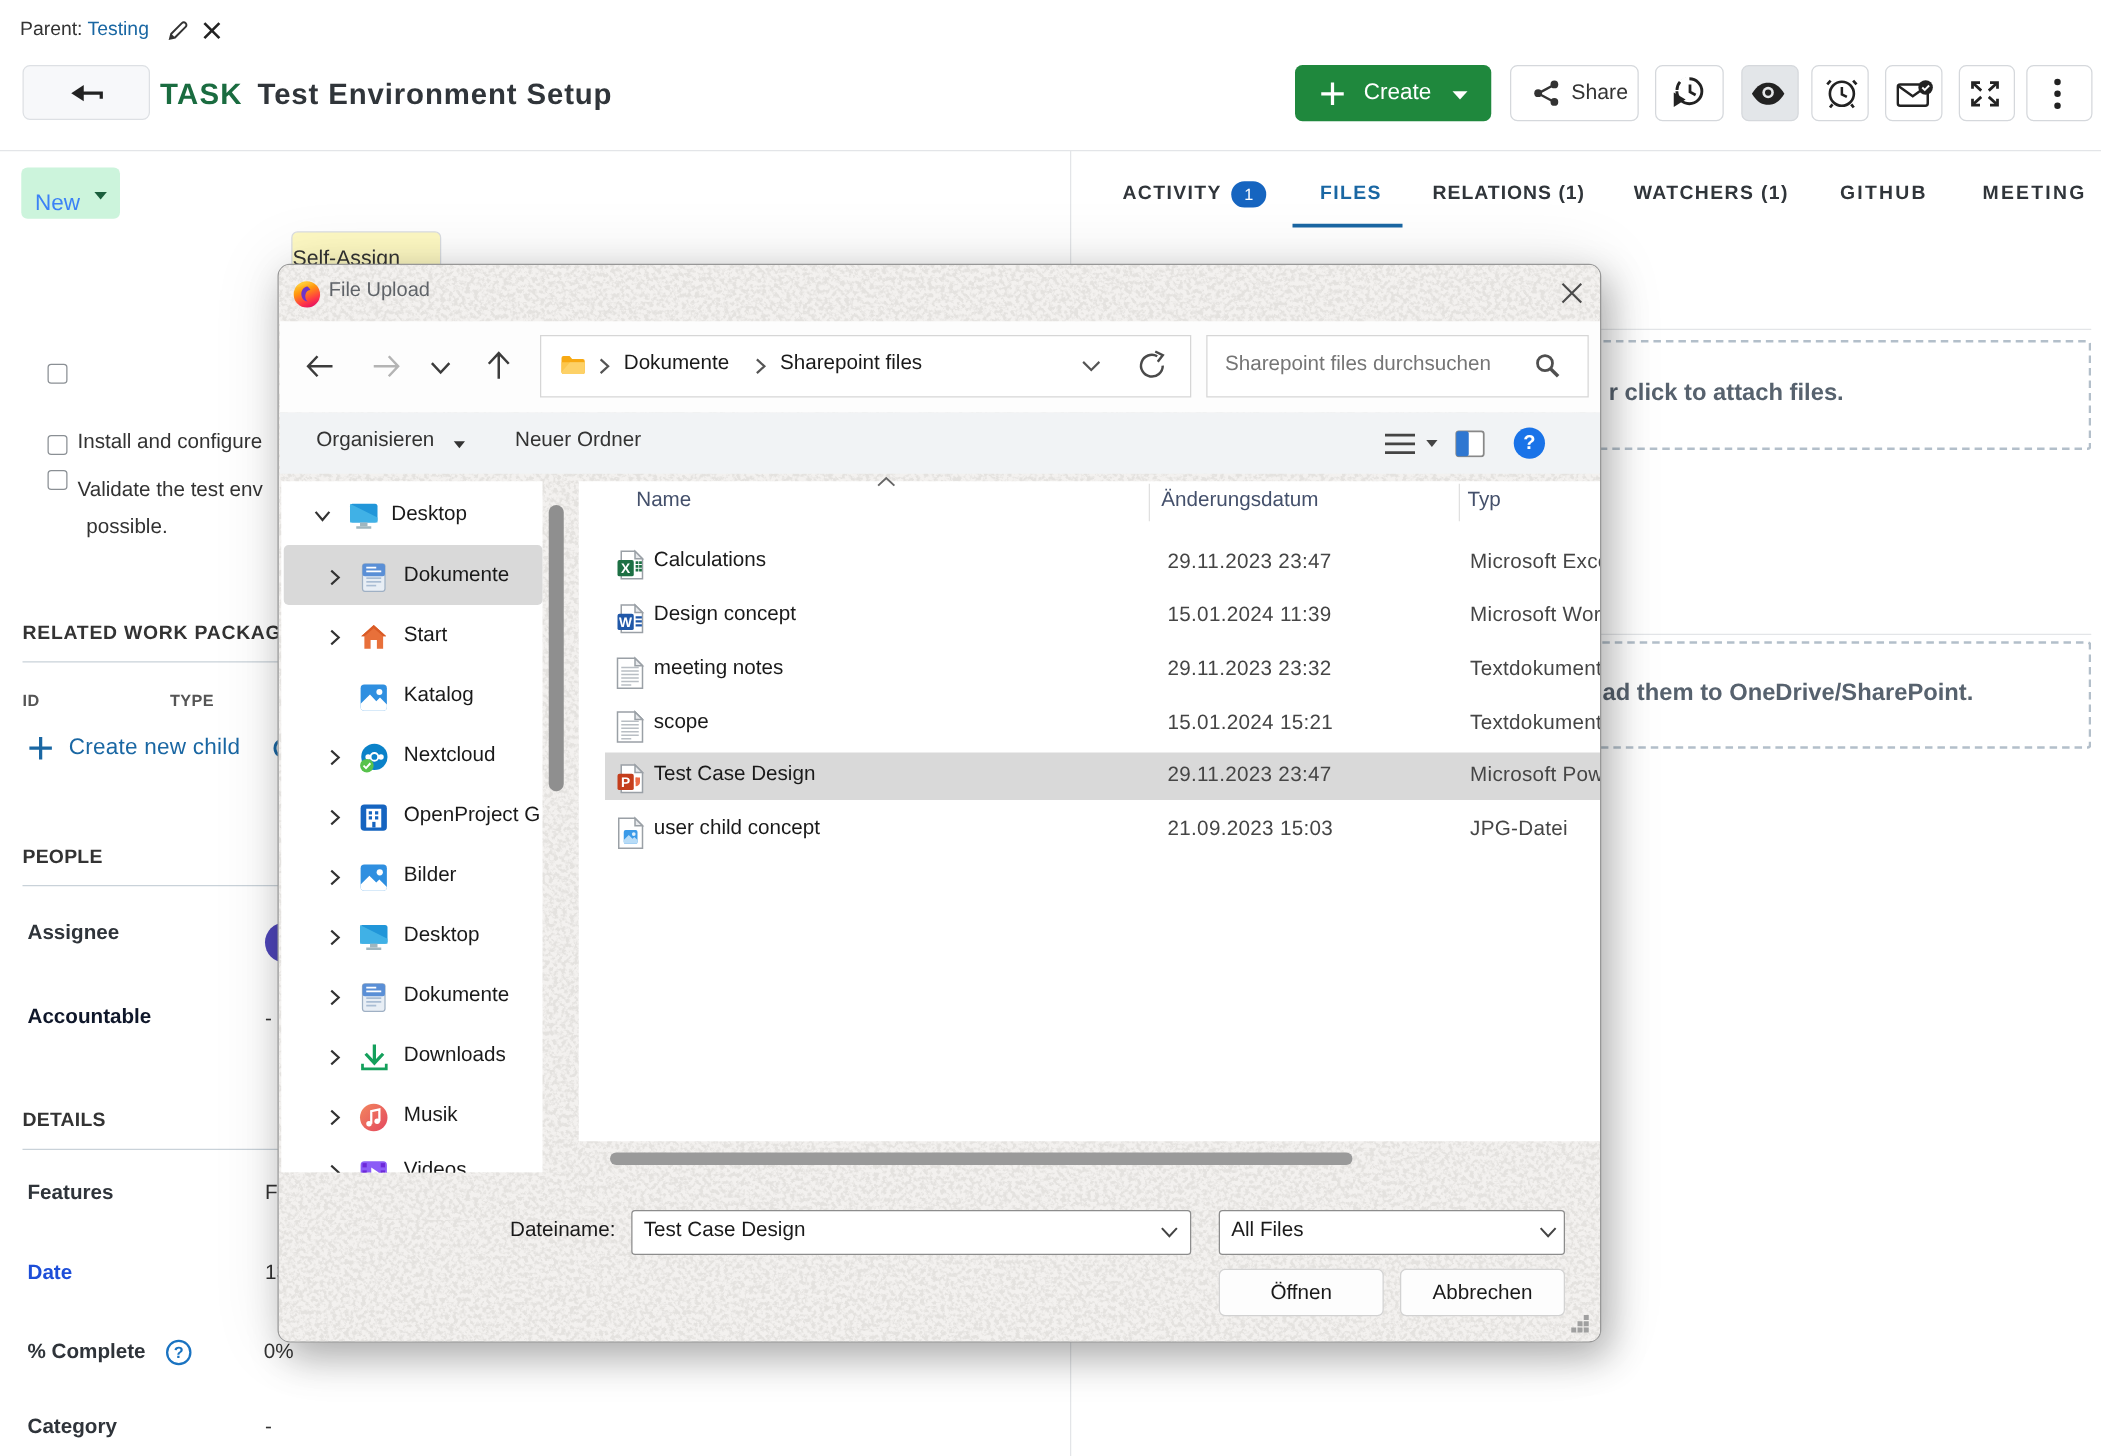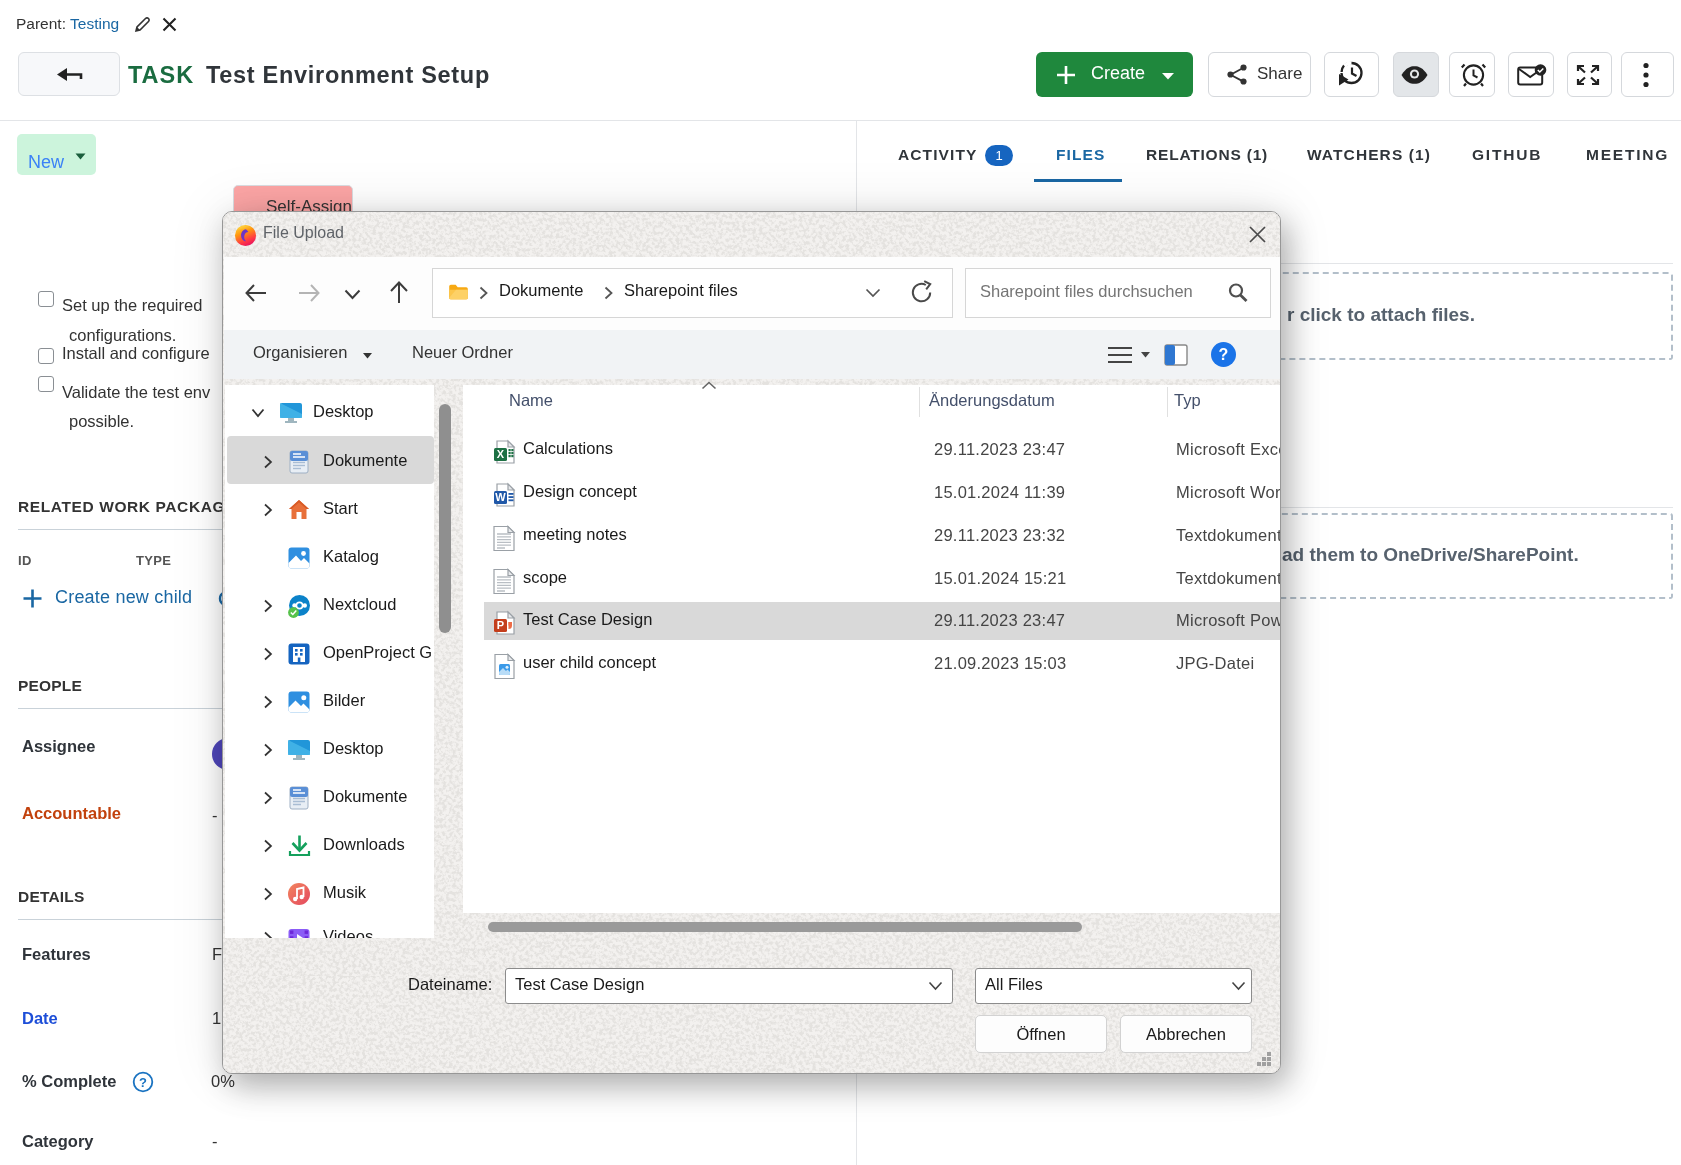--- a/index.html
+++ b/index.html
@@ -103,46 +103,45 @@
 
   <div class="abs hdrline" style="left:0; top:120px; width:1681px;"></div>
   <div class="abs" style="left:856px; top:120px; width:1px; height:1045px; background:#e3e5e8;"></div>
 
   <div class="abs" style="left:17px; top:134px; width:79px; height:41px; background:#ccf4dc; border-radius:5px;"></div>
   <div class="abs" style="left:28px; top:152px; font-size:18px; color:#3b82f6;">New</div>
   <svg class="abs" style="left:74px; top:152px;" width="13" height="9" viewBox="0 0 13 9">
     <path d="M1.5 1.5 L6.5 7.5 L11.5 1.5 Z" fill="#1b5e3d"></path>
   </svg>
 
-  <div class="abs" style="left:233px; top:185px; width:120px; height:44px; background:#fca5a5; border:1px solid #dadde1; border-radius:5px; font-size:17px; color:#333; text-align:right; line-height:42px;">Self-Assign</div>
+  <div class="abs" style="left:233px; top:185px; width:120px; height:44px; background:#fef9c3; border:1px solid #dadde1; border-radius:5px; font-size:17px; color:#333; text-align:left; line-height:42px;">Self-Assign</div>
 
   <div class="abs" style="left:38px; top:291px; width:16px; height:16px; border:1px solid #8a8f94; border-radius:3px; background:#fff;"></div>
   <div class="abs" style="left:38px; top:348px; width:16px; height:16px; border:1px solid #8a8f94; border-radius:3px; background:#fff;"></div>
   <div class="abs" style="left:38px; top:376px; width:16px; height:16px; border:1px solid #8a8f94; border-radius:3px; background:#fff;"></div>
-  <div class="abs" style="left:62px; top:290px; font-size:16.5px; color:#333; line-height:30px; white-space:nowrap;">Set up the required<br><span style="padding-left:7px;">configurations.</span></div>
   <div class="abs" style="left:62px; top:344px; font-size:16.5px; color:#333; white-space:nowrap;">Install and configure</div>
   <div class="abs" style="left:62px; top:378px; font-size:16.5px; color:#333; line-height:29px; white-space:nowrap;">Validate the test env<br><span style="padding-left:7px;">possible.</span></div>
 
   <div class="abs" style="left:18px; top:498px; font-size:15.5px; font-weight:bold; color:#333; letter-spacing:0.6px;">RELATED WORK PACKAGES</div>
   <div class="abs" style="left:18px; top:529px; width:818px; height:1px; background:#c9d2d9;"></div>
   <div class="abs" style="left:18px; top:553px; font-size:13px; font-weight:bold; color:#555; letter-spacing:0.3px;">ID</div>
   <div class="abs" style="left:136px; top:553px; font-size:13px; font-weight:bold; color:#555; letter-spacing:0.3px;">TYPE</div>
   <svg class="abs" style="left:22px; top:588px;" width="21" height="21" viewBox="0 0 21 21">
     <path d="M10.5 1.5 L10.5 19.5 M1.5 10.5 L19.5 10.5" stroke="#1a67a3" stroke-width="2.6"></path>
   </svg>
   <div class="abs lnk" style="left:55px; top:587px; font-size:18px; letter-spacing:0.2px;">Create new child</div>
   <svg class="abs" style="left:213px; top:590px;" width="12" height="17" viewBox="0 0 12 17">
       <path d="M11 2.5 A6.5 6.5 0 0 0 11 14.5" fill="none" stroke="#1a67a3" stroke-width="2.4"></path>
     </svg>
 
   <div class="abs" style="left:18px; top:677px; font-size:15.5px; font-weight:bold; color:#333; letter-spacing:0.2px;">PEOPLE</div>
   <div class="abs" style="left:18px; top:708px; width:818px; height:1px; background:#c9d2d9;"></div>
   <div class="abs" style="left:22px; top:737px; font-size:16.5px; font-weight:bold; color:#2f343a;">Assignee</div>
   <div class="abs" style="left:212px; top:738px; width:32px; height:32px; border-radius:50%; background:#4f46ba;"></div>
-  <div class="abs" style="left:22px; top:804px; font-size:16.5px; font-weight:bold; color:#c2410c;text-align:center;">Accountable</div>
+  <div class="abs" style="left:22px; top:804px; font-size:16.5px; font-weight:bold; color:#0f172a;text-align:center;">Accountable</div>
   <div class="abs" style="left:212px; top:806px; font-size:16.5px; color:#333;">-</div>
 
   <div class="abs" style="left:18px; top:888px; font-size:15.5px; font-weight:bold; color:#333; letter-spacing:0.2px;">DETAILS</div>
   <div class="abs" style="left:18px; top:919px; width:818px; height:1px; background:#c9d2d9;"></div>
   <div class="abs" style="left:22px; top:945px; font-size:16.5px; font-weight:bold; color:#2f343a;">Features</div>
   <div class="abs" style="left:212px; top:945px; font-size:16.5px; color:#333;">Feature 1</div>
   <div class="abs" style="left:22px; top:1009px; font-size:16.5px; font-weight:bold; color:#1d4ed8;">Date</div>
   <div class="abs" style="left:212px; top:1009px; font-size:16.5px; color:#333;">13.01.2025</div>
   <div class="abs" style="left:22px; top:1072px; font-size:16.5px; font-weight:bold; color:#2f343a;">% Complete</div>
   <svg class="abs" style="left:132px; top:1071px;" width="22" height="22" viewBox="0 0 22 22">

